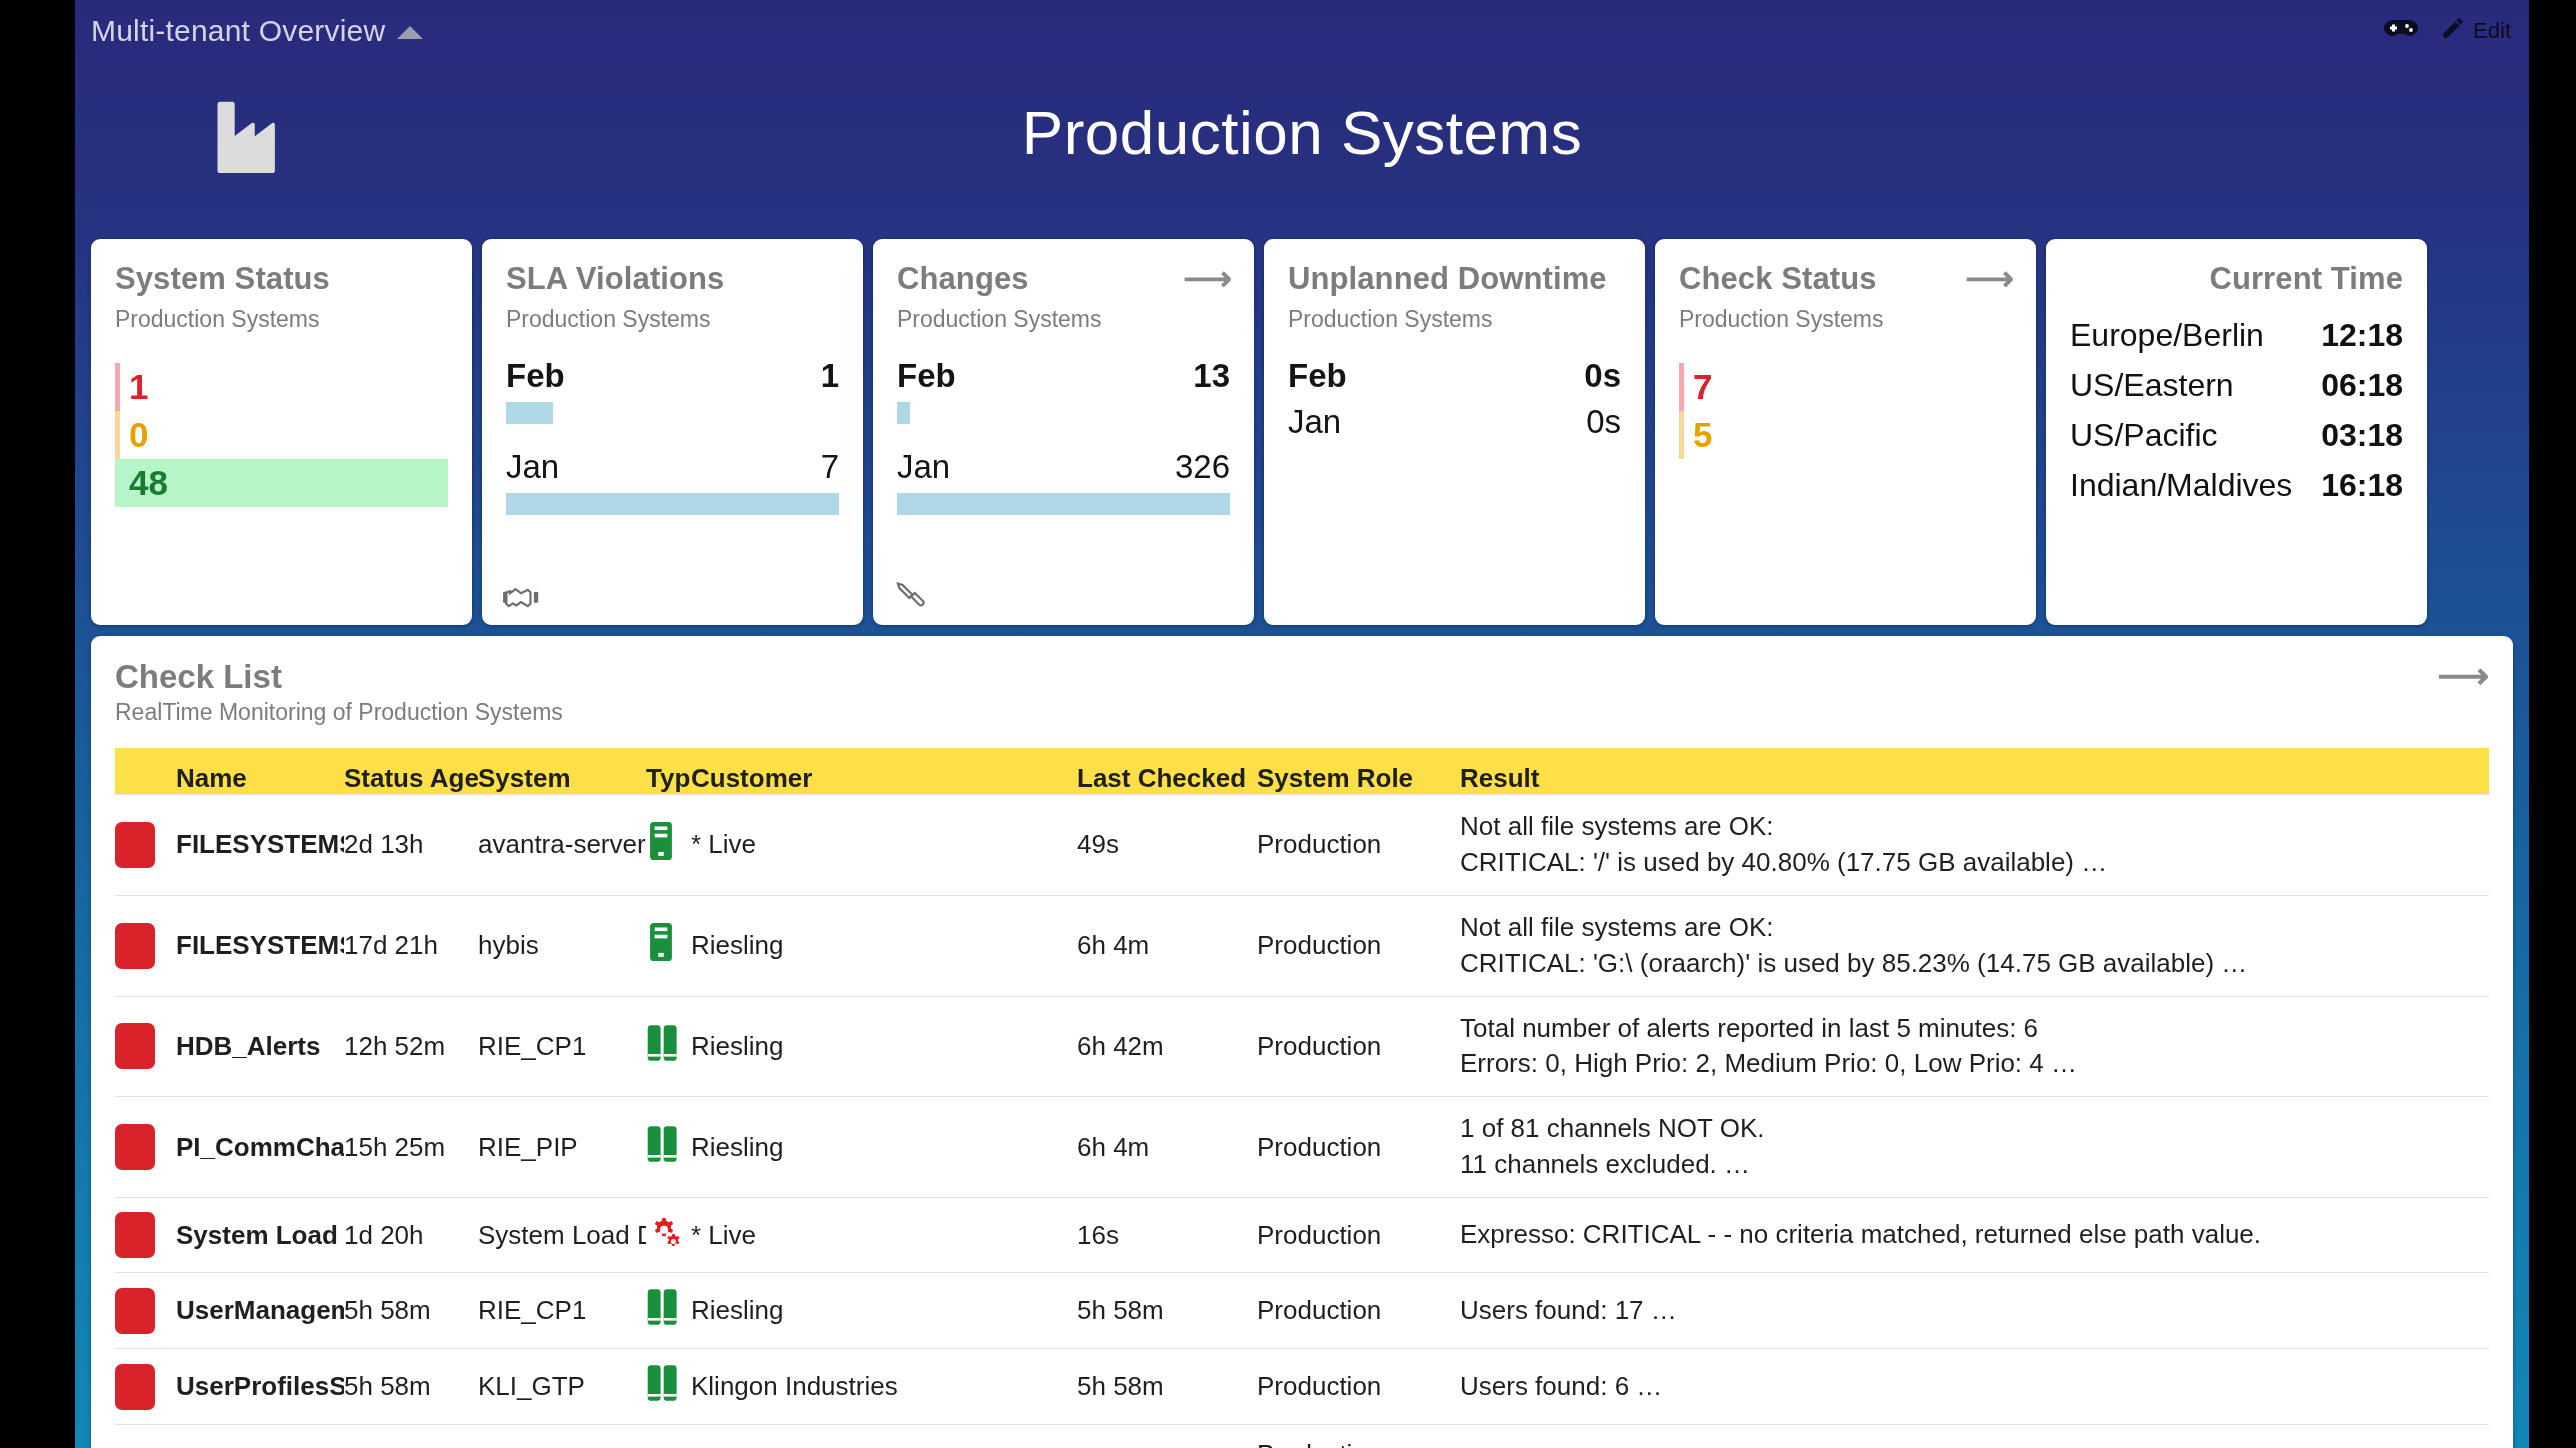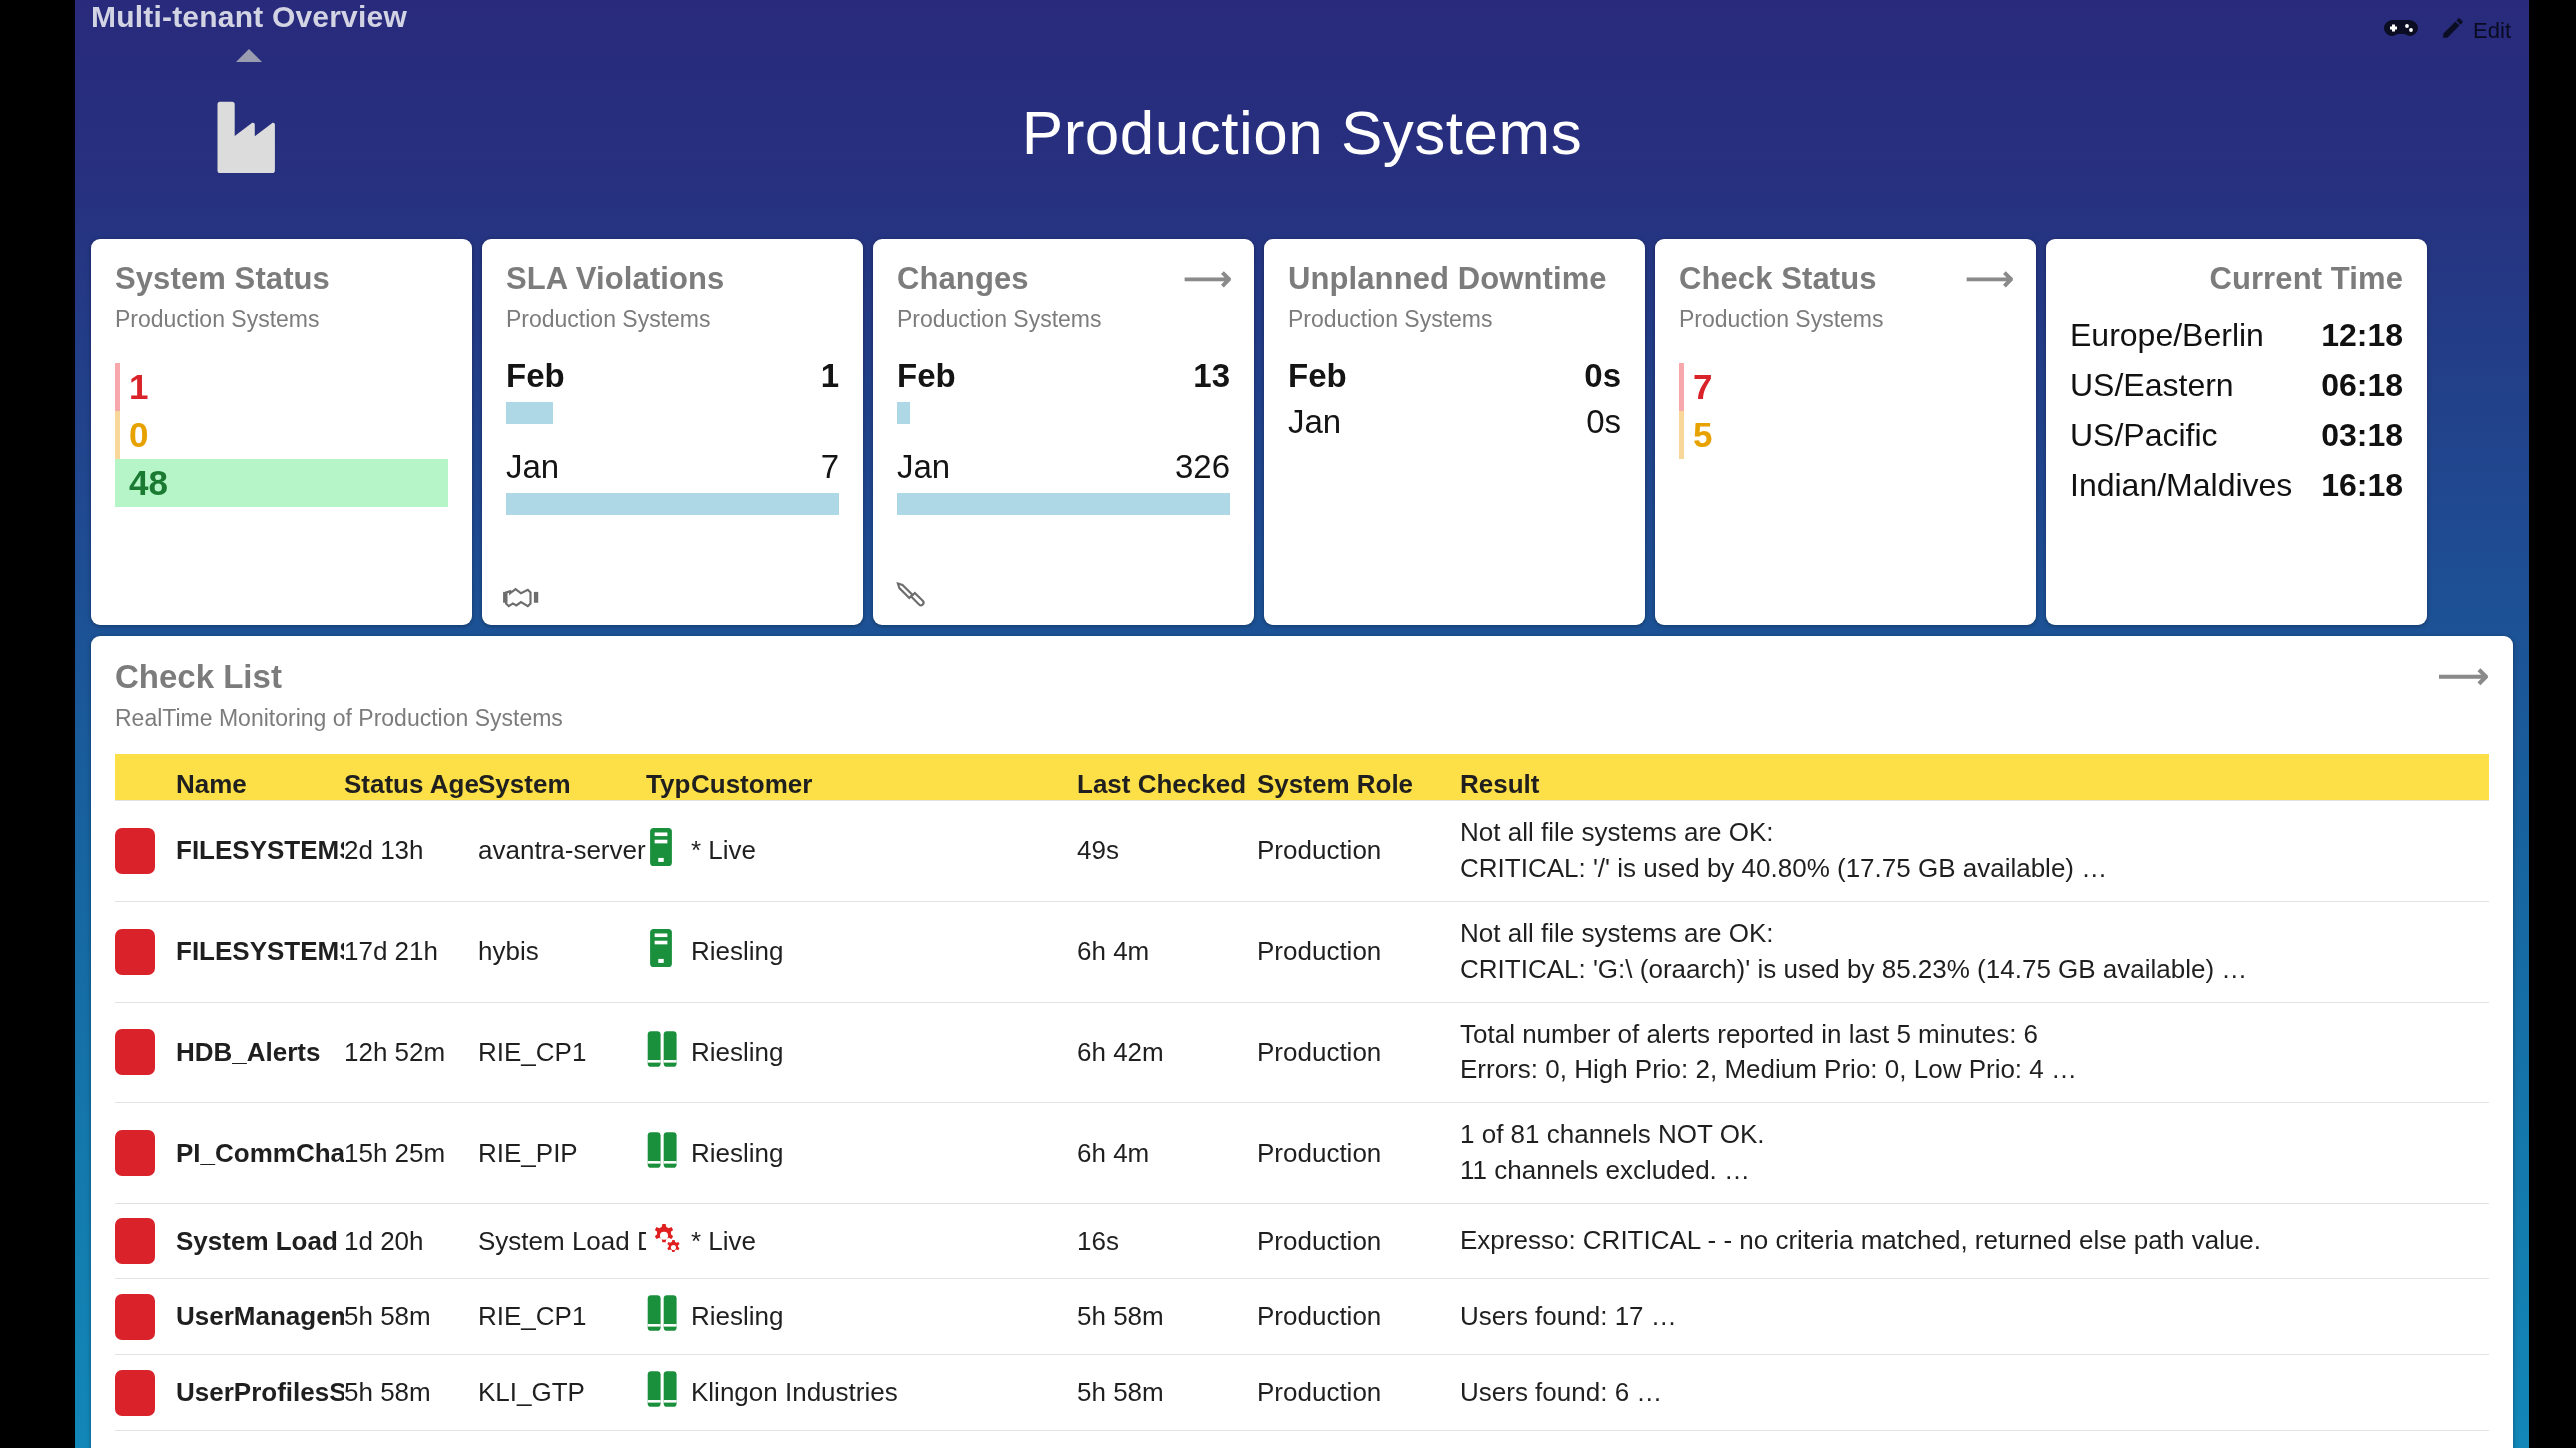--- a/index.html
+++ b/index.html
@@ -35,23 +35,22 @@
     padding: 0 18px 0 16px;
     display: flex;
     align-items: center;
   }
   .topbar-title {
     display: flex;
     align-items: center;
     gap: 12px;
     color: #d2d4e4;
     font-size: 30px;
-    font-weight: bold;
+    font-weight: normal;
     letter-spacing: 0.2px;
-    flex-direction: column;
   }
   .caret-up {
     width: 0; height: 0;
     border-left: 13px solid transparent;
     border-right: 13px solid transparent;
     border-bottom: 13px solid #9a9cb0;
     margin-top: 3px;
   }
   .topbar-right {
     margin-left: auto;
@@ -205,21 +204,21 @@
     overflow: hidden;
   }
   .panel-title {
     color: #7c7c7c;
     font-size: 33px;
     font-weight: bold;
   }
   .panel-sub {
     color: #7c7c7c;
     font-size: 23px;
-    margin-top: 9px;
+    margin-top: 3px;
   }
   .panel-arrow {
     position: absolute;
     right: 24px;
     top: 22px;
     color: #8a8a8a;
     font-size: 36px;
     line-height: 1;
     font-weight: bold;
   }

